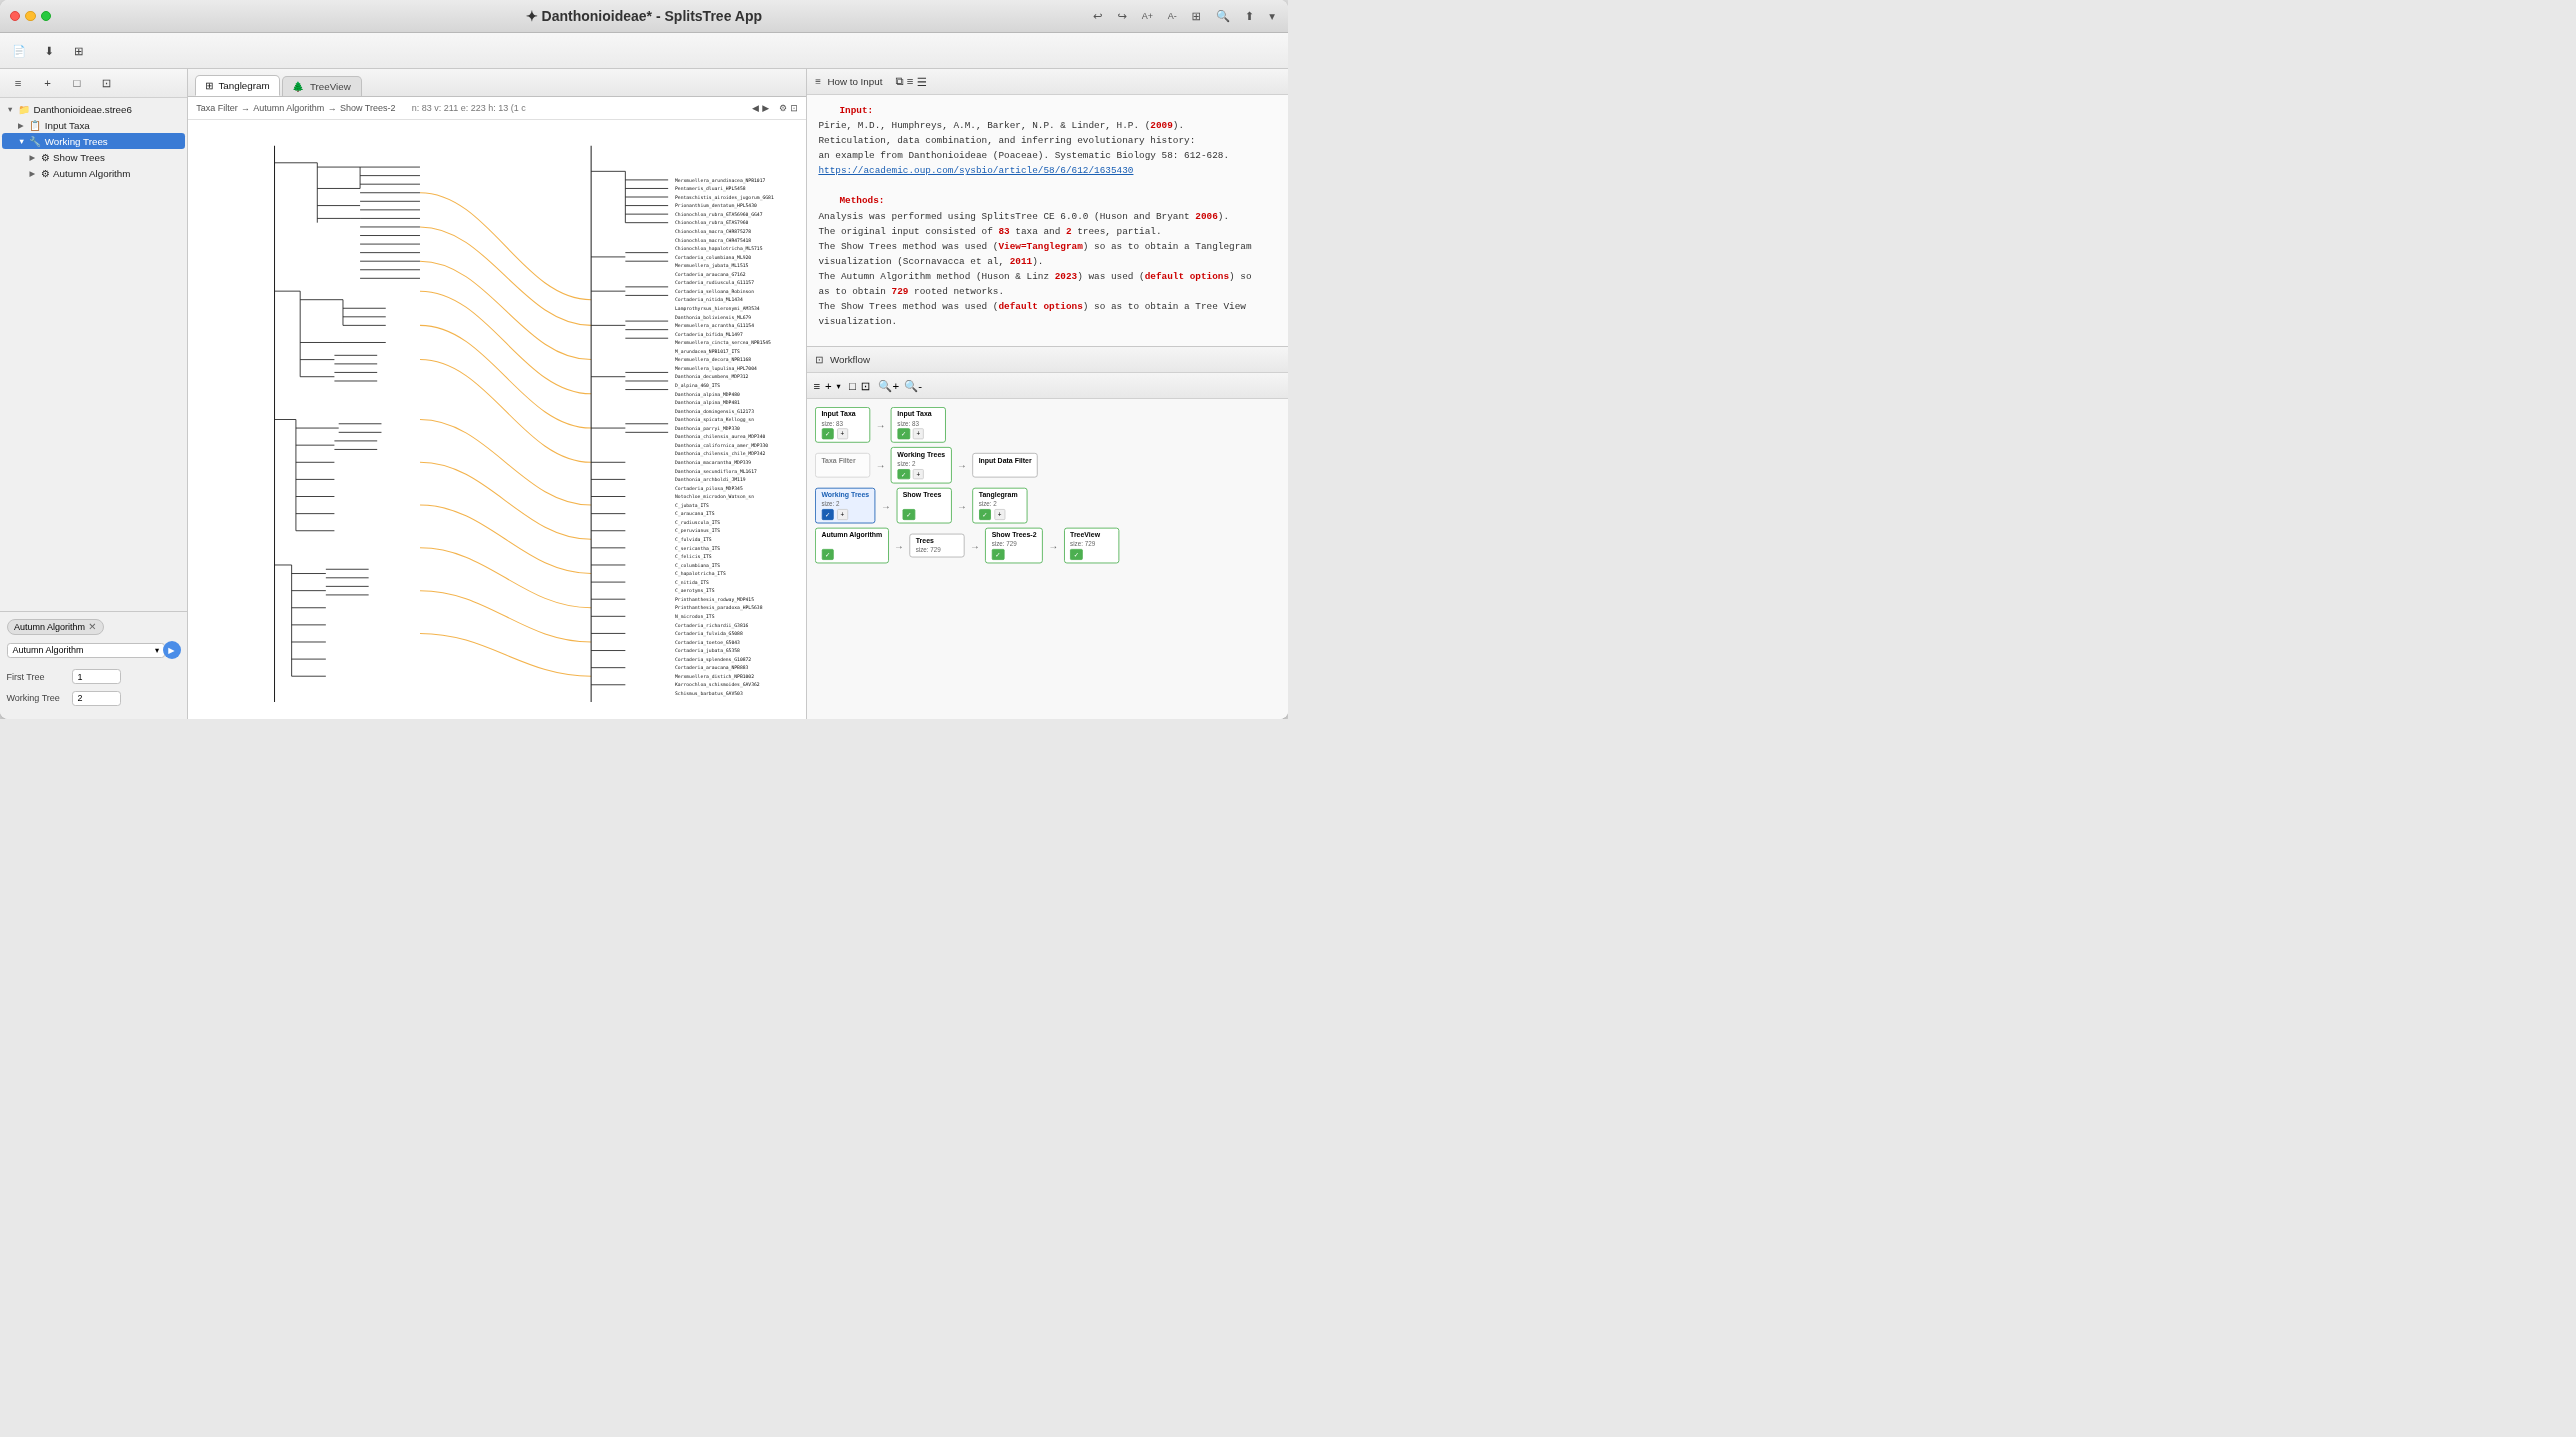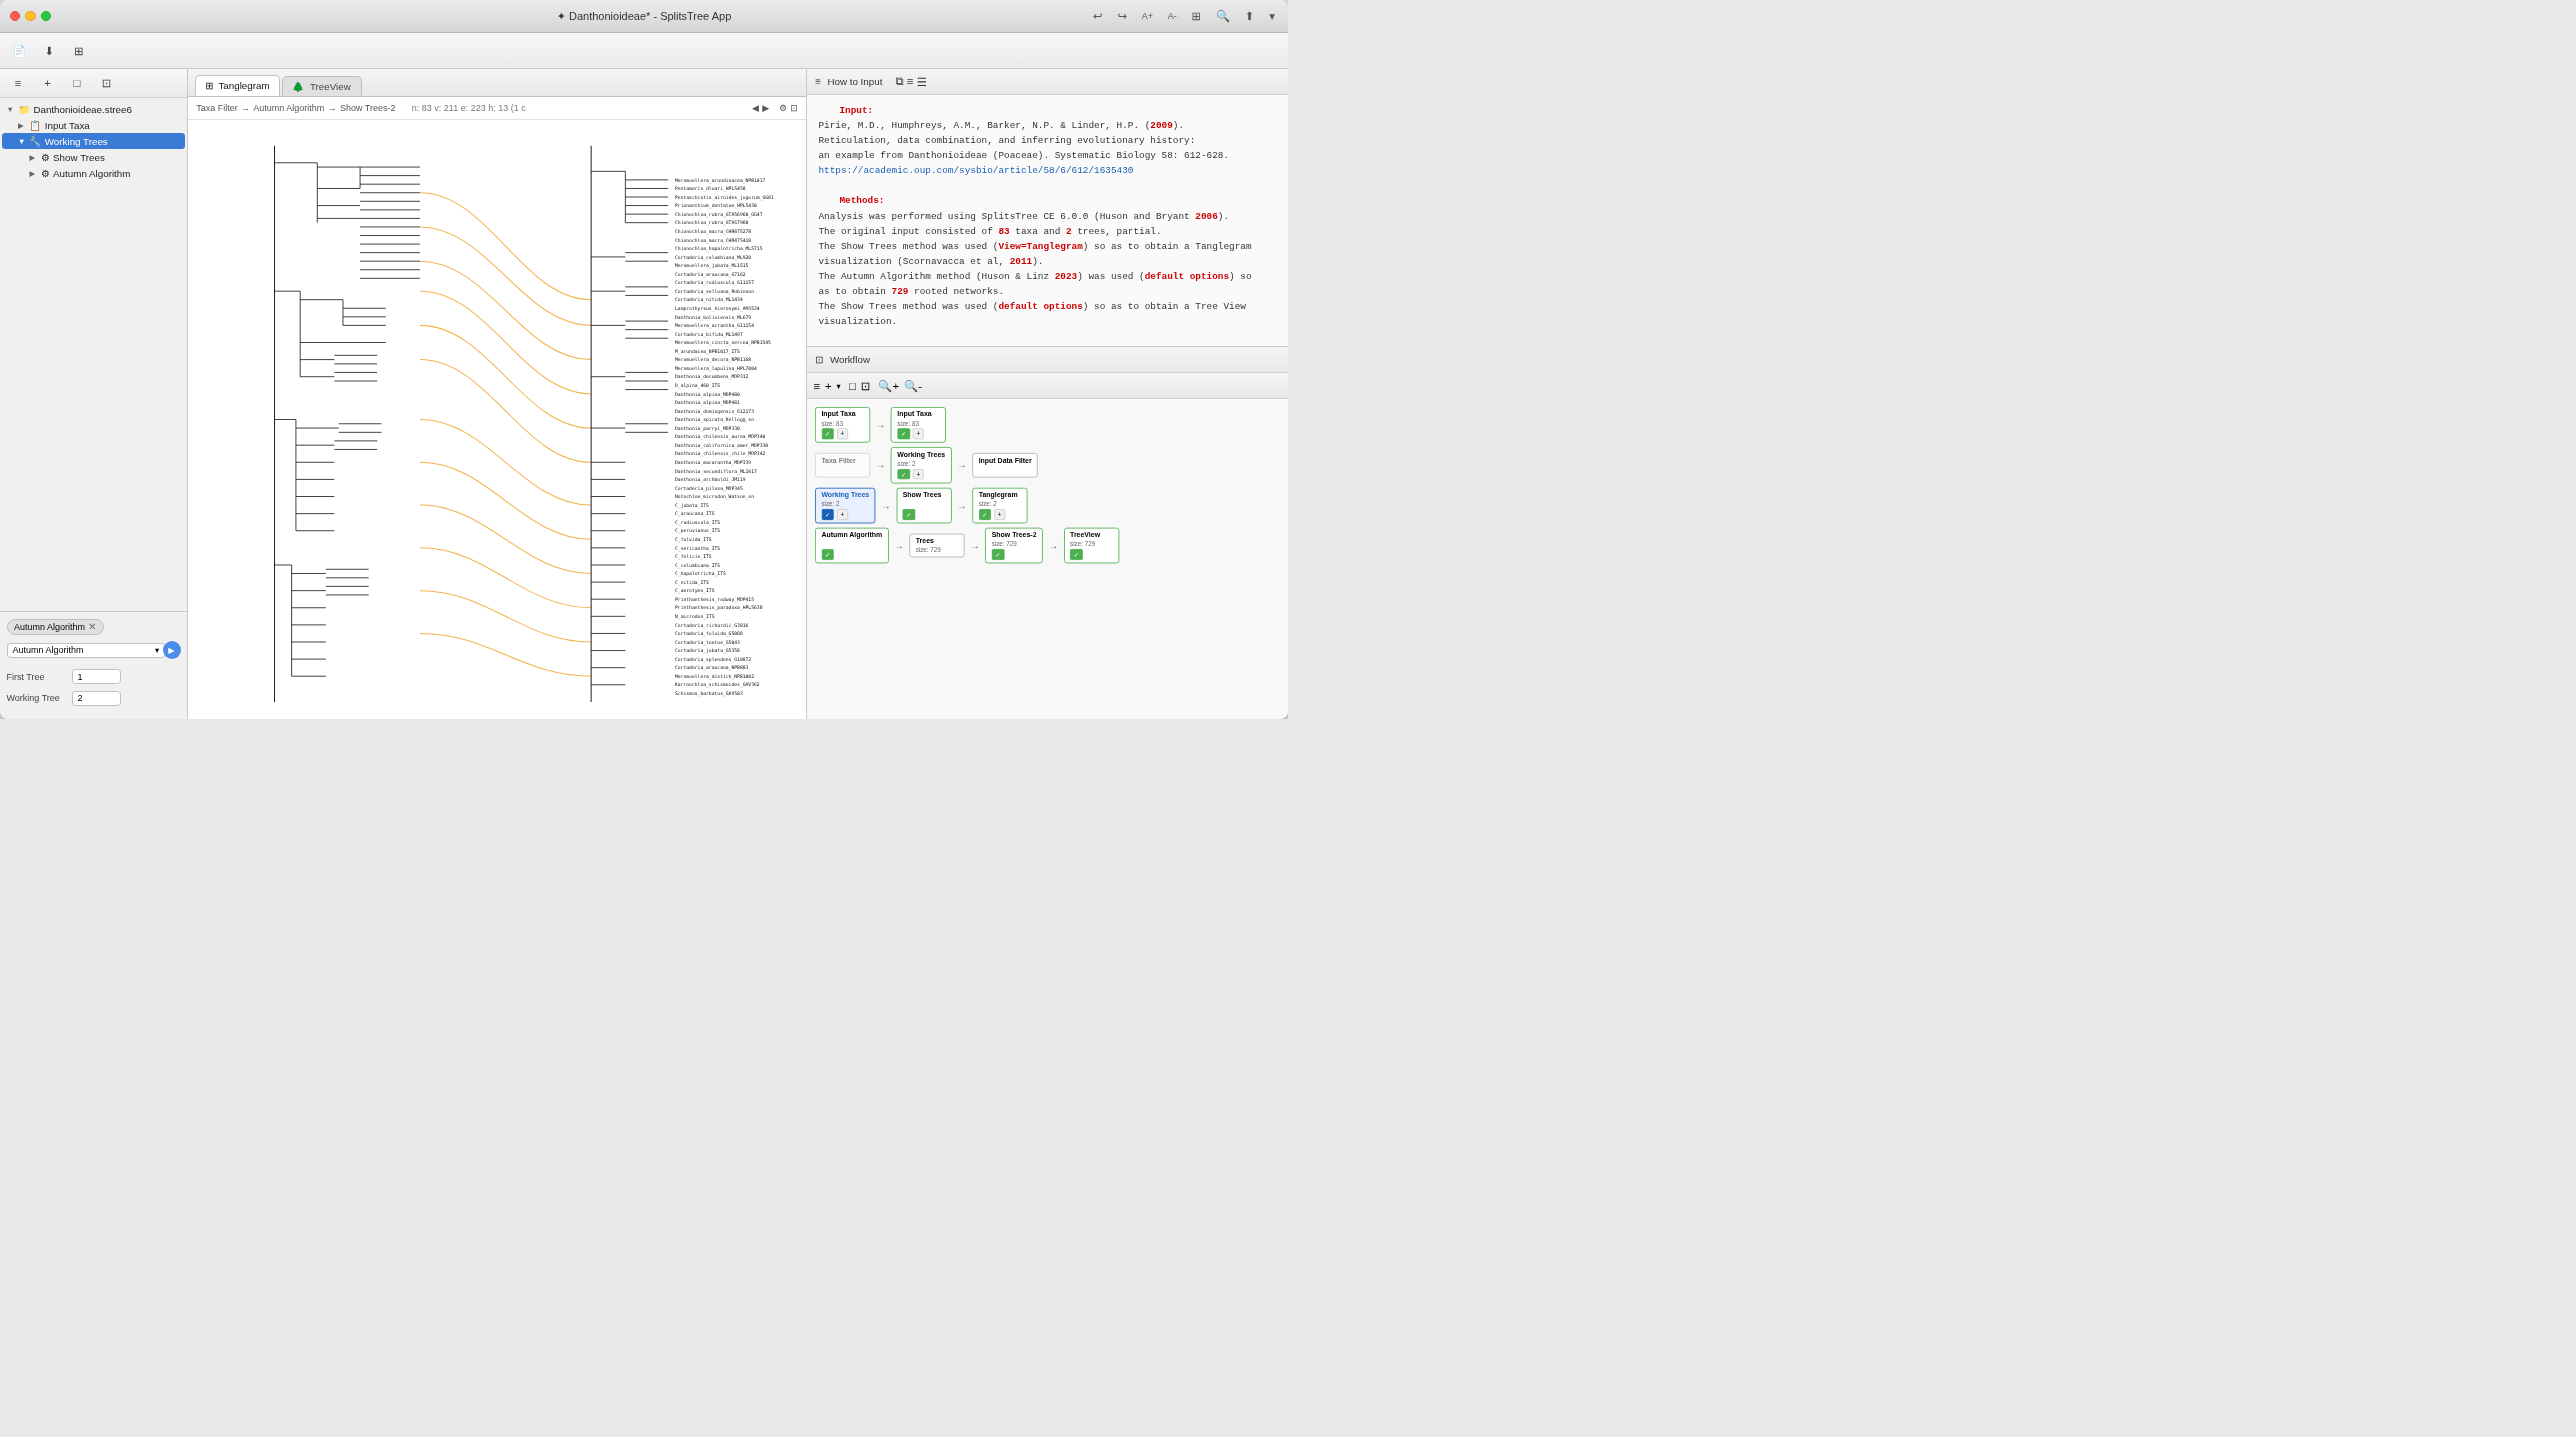--- a/index.html
+++ b/index.html
@@ -41,22 +41,22 @@
       border-radius: 50%;
       cursor: pointer;
     }
     .tl-red { background: #ff5f57; border: 0.8px solid #e0443e; }
     .tl-yellow { background: #ffbd2e; border: 0.8px solid #dfa123; }
     .tl-green { background: #28c940; border: 0.8px solid #1aac2a; }
     .titlebar-title {
       position: absolute;
       left: 50%;
       transform: translateX(-50%);
-      font-size: 11px;
-      font-weight: 400;
+      font-size: 14px;
+      font-weight: 700;
       color: #333;
       display: flex;
       align-items: flex-start;
       gap: 4.9px;
     }
     .titlebar-right {
       margin-left: auto;
       display: flex;
       gap: 8.2px;
       align-items: center;
@@ -289,21 +289,21 @@
     .cite-content {
       flex: 1;
       overflow-y: auto;
       padding: 8.2px 11.4px;
       font-size: 9.4px;
       line-height: 1.6;
       color: #333;
       font-family: "Courier New", monospace;
     }
     .cite-content .bold { font-weight: bold; color: #cc0000; }
-    .cite-content .link { color: #1a5fb4; cursor: pointer; }
+    .cite-content .link { color: #1a5fb4; text-decoration: underline; cursor: pointer; }
     .cite-content .label { color: #cc0000; font-weight: bold; margin-left: 21px; }
     
     .workflow-panel {
       flex: 1;
       display: flex;
       flex-direction: column;
       overflow: hidden;
     }
     .workflow-toolbar {
       height: 26px;

